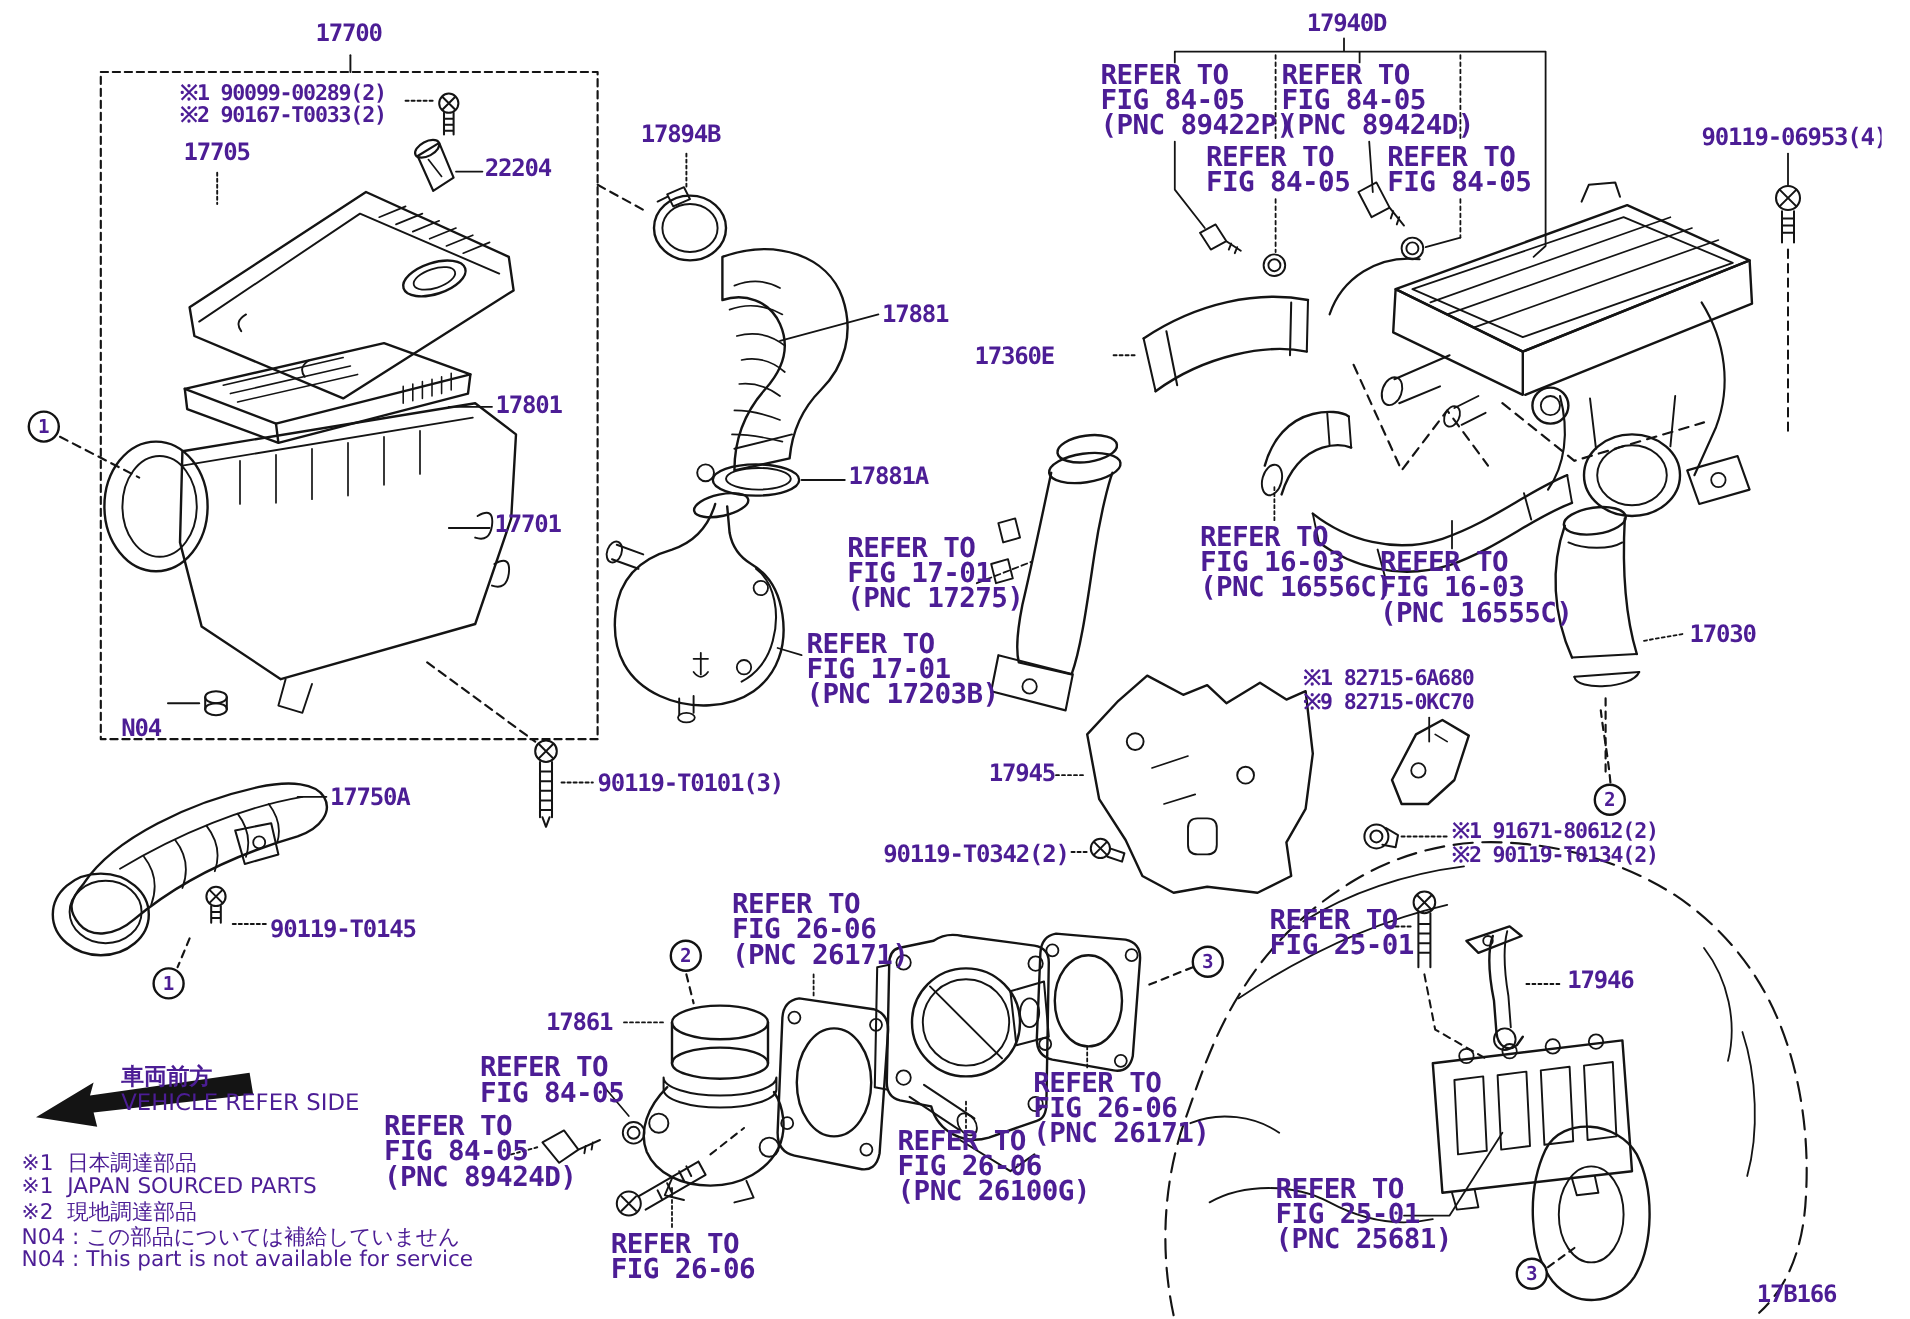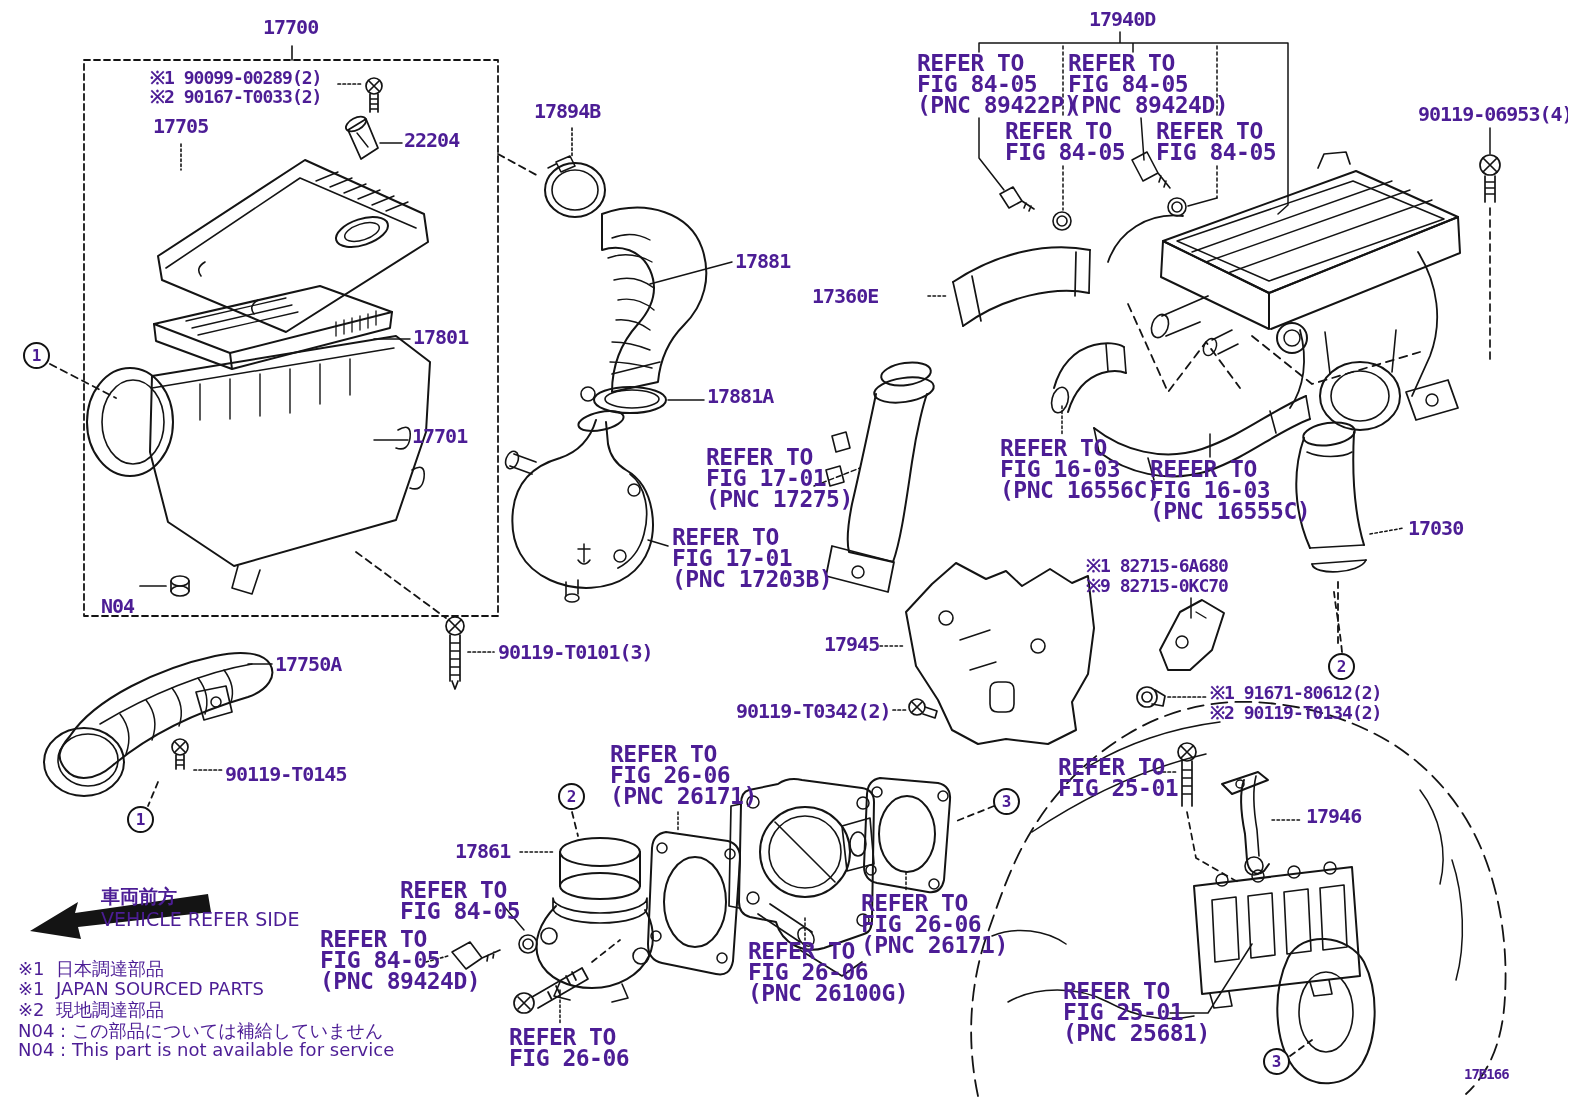--- a/index.html
+++ b/index.html
@@ -10,21 +10,21 @@
   .plabel.mid{font-size:18px;letter-spacing:-1px;}
   .rlabel{position:absolute;font-weight:bold;font-size:23px;line-height:21px;letter-spacing:-0.5px;white-space:pre-line;}
   .callout{position:absolute;width:27px;height:27px;border:2.4px solid #121212;border-radius:50%;
            background:#fff;display:flex;align-items:center;justify-content:center;
            font-size:16px;font-weight:bold;box-sizing:border-box;}
   .legend-front{position:absolute;font-family:"DejaVu Sans","Liberation Sans",sans-serif;
                 font-size:19px;letter-spacing:0;white-space:pre;}
   .legend-block{position:absolute;left:18px;top:957px;font-family:"DejaVu Sans","Liberation Sans",sans-serif;
                 font-size:18px;}
   .legend-line{display:block;height:20.6px;white-space:pre;}
-  .figcode{position:absolute;font-weight:bold;font-size:14px;letter-spacing:-1px;}
+  .figcode{position:absolute;font-weight:bold;font-size:20px;letter-spacing:-1px;}
 </style>
 </head>
 <body>
 
 <div class="stage">
 
   <svg width="1592" height="1099" viewBox="0 0 1592 1099">
     <g stroke="#141414" fill="none" stroke-width="2" stroke-linecap="round" stroke-linejoin="round">
 
       <g>

